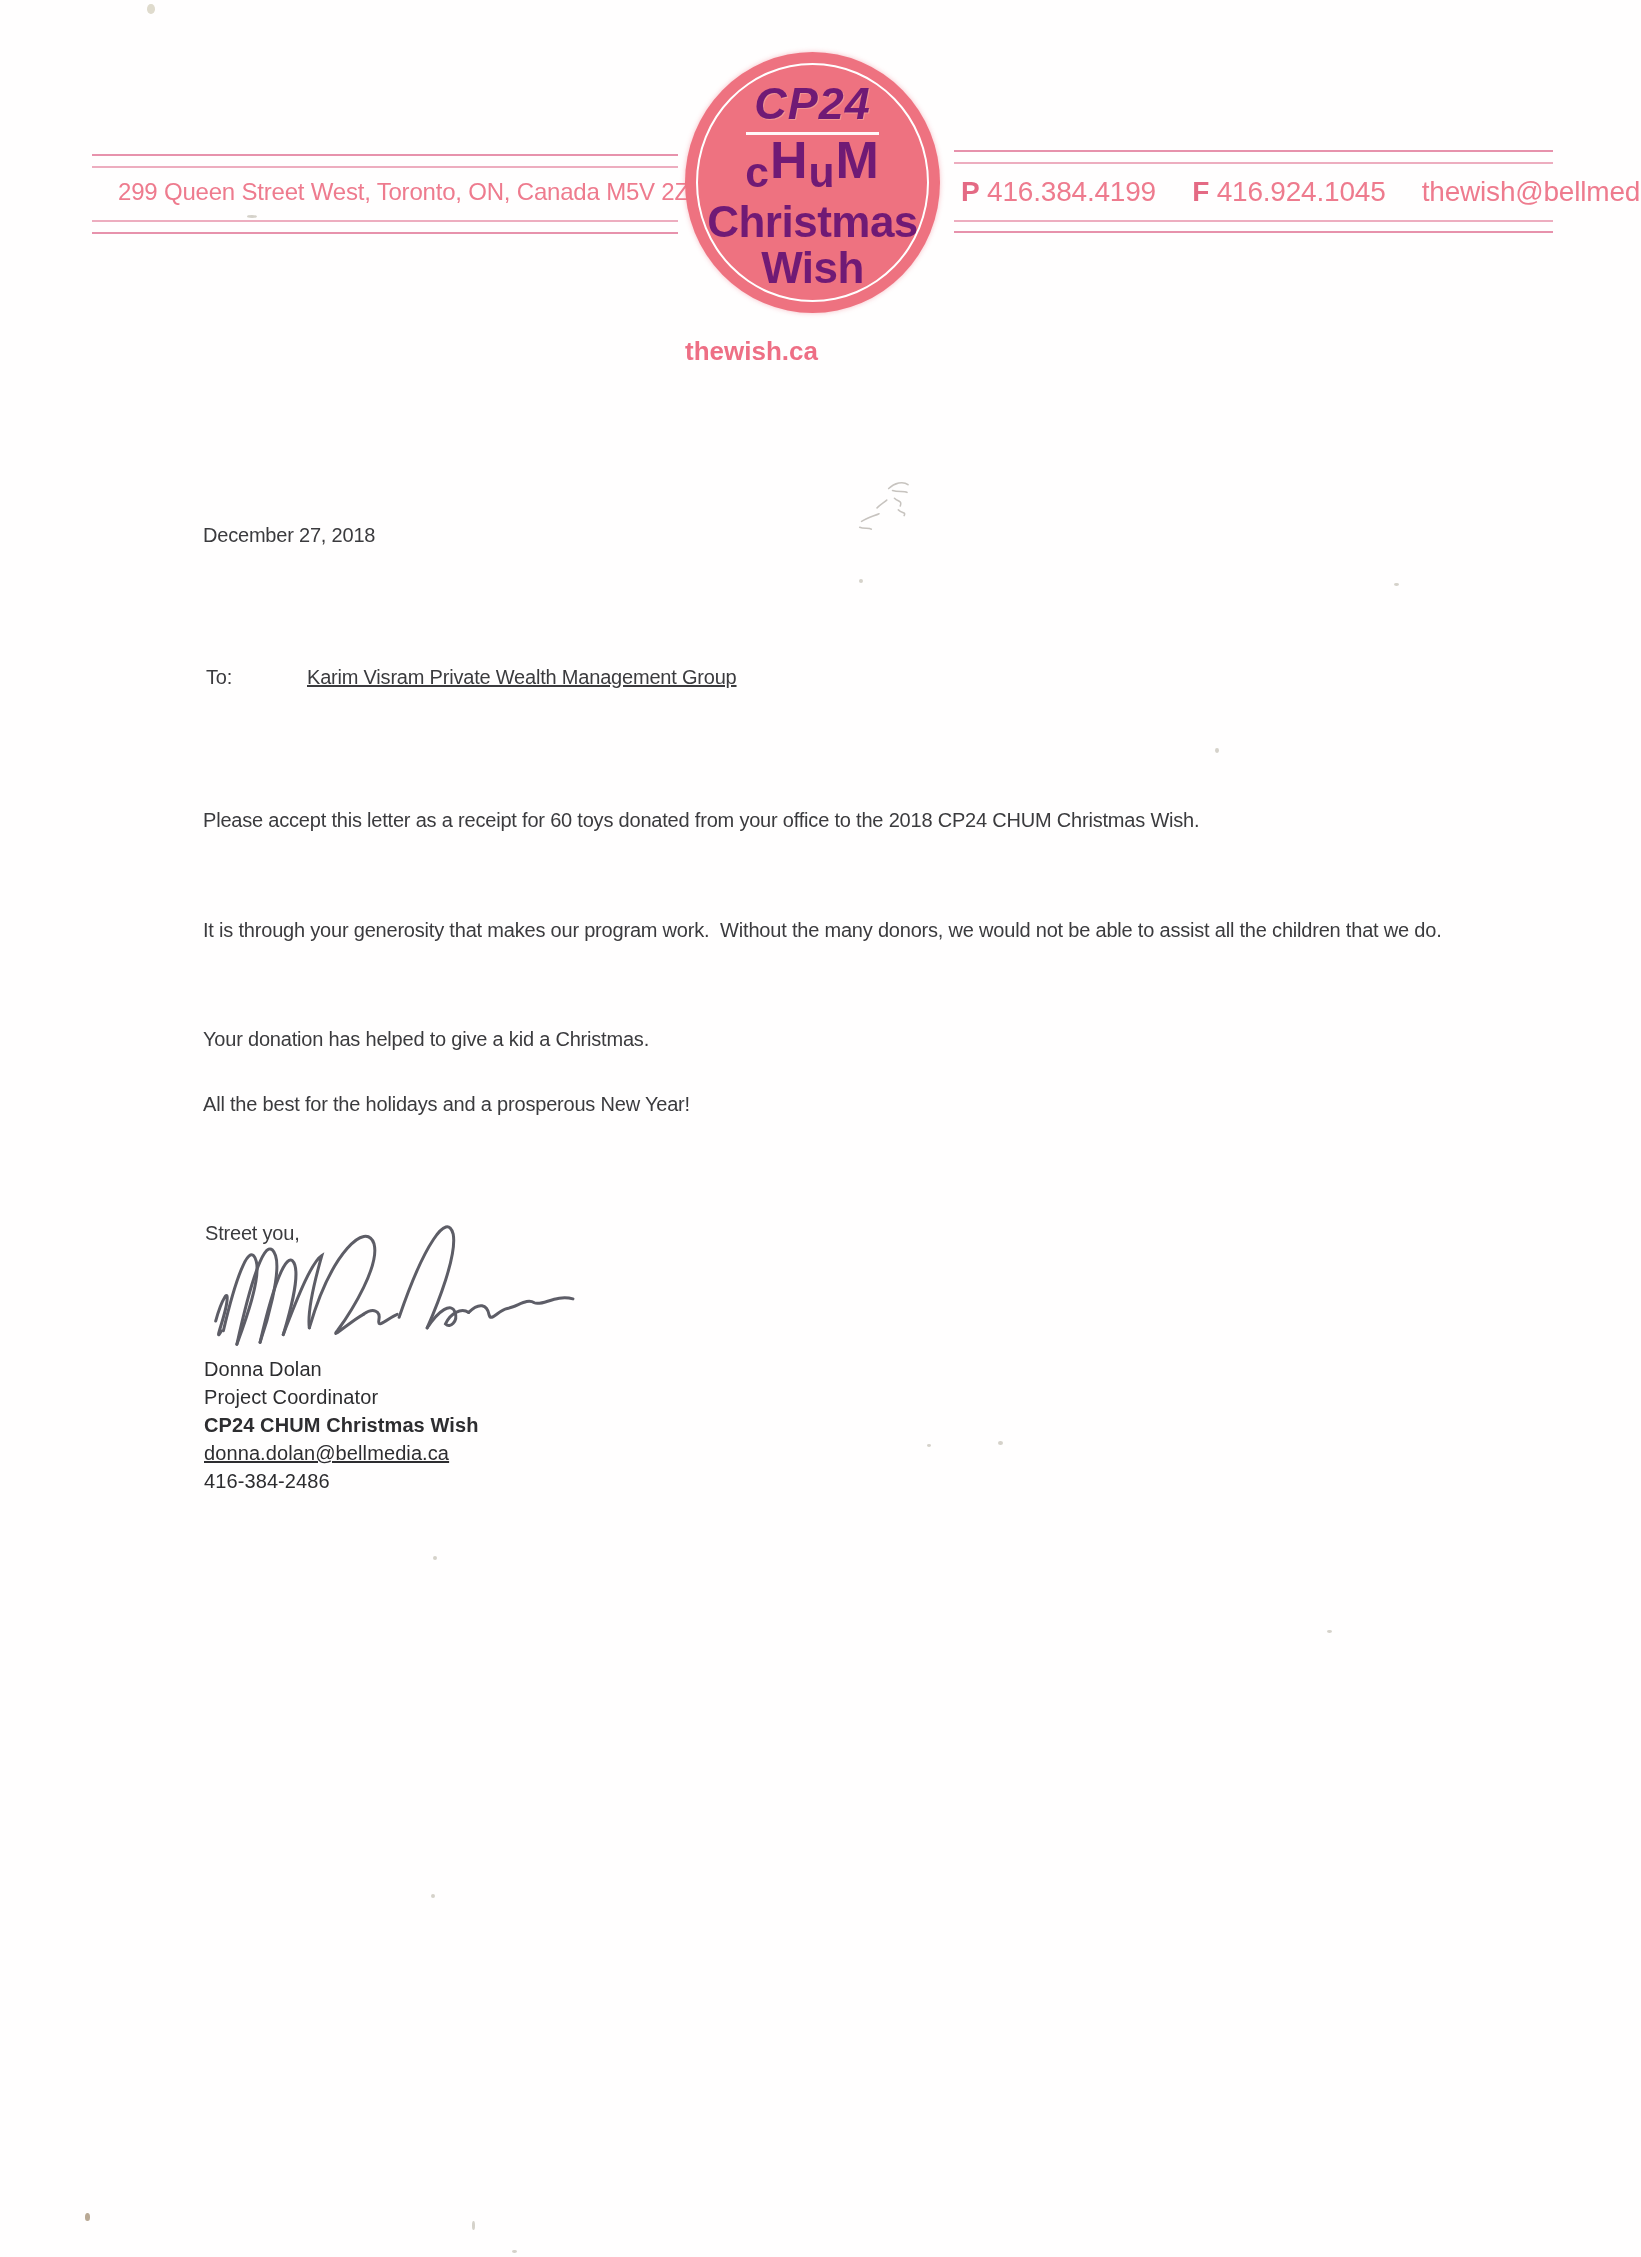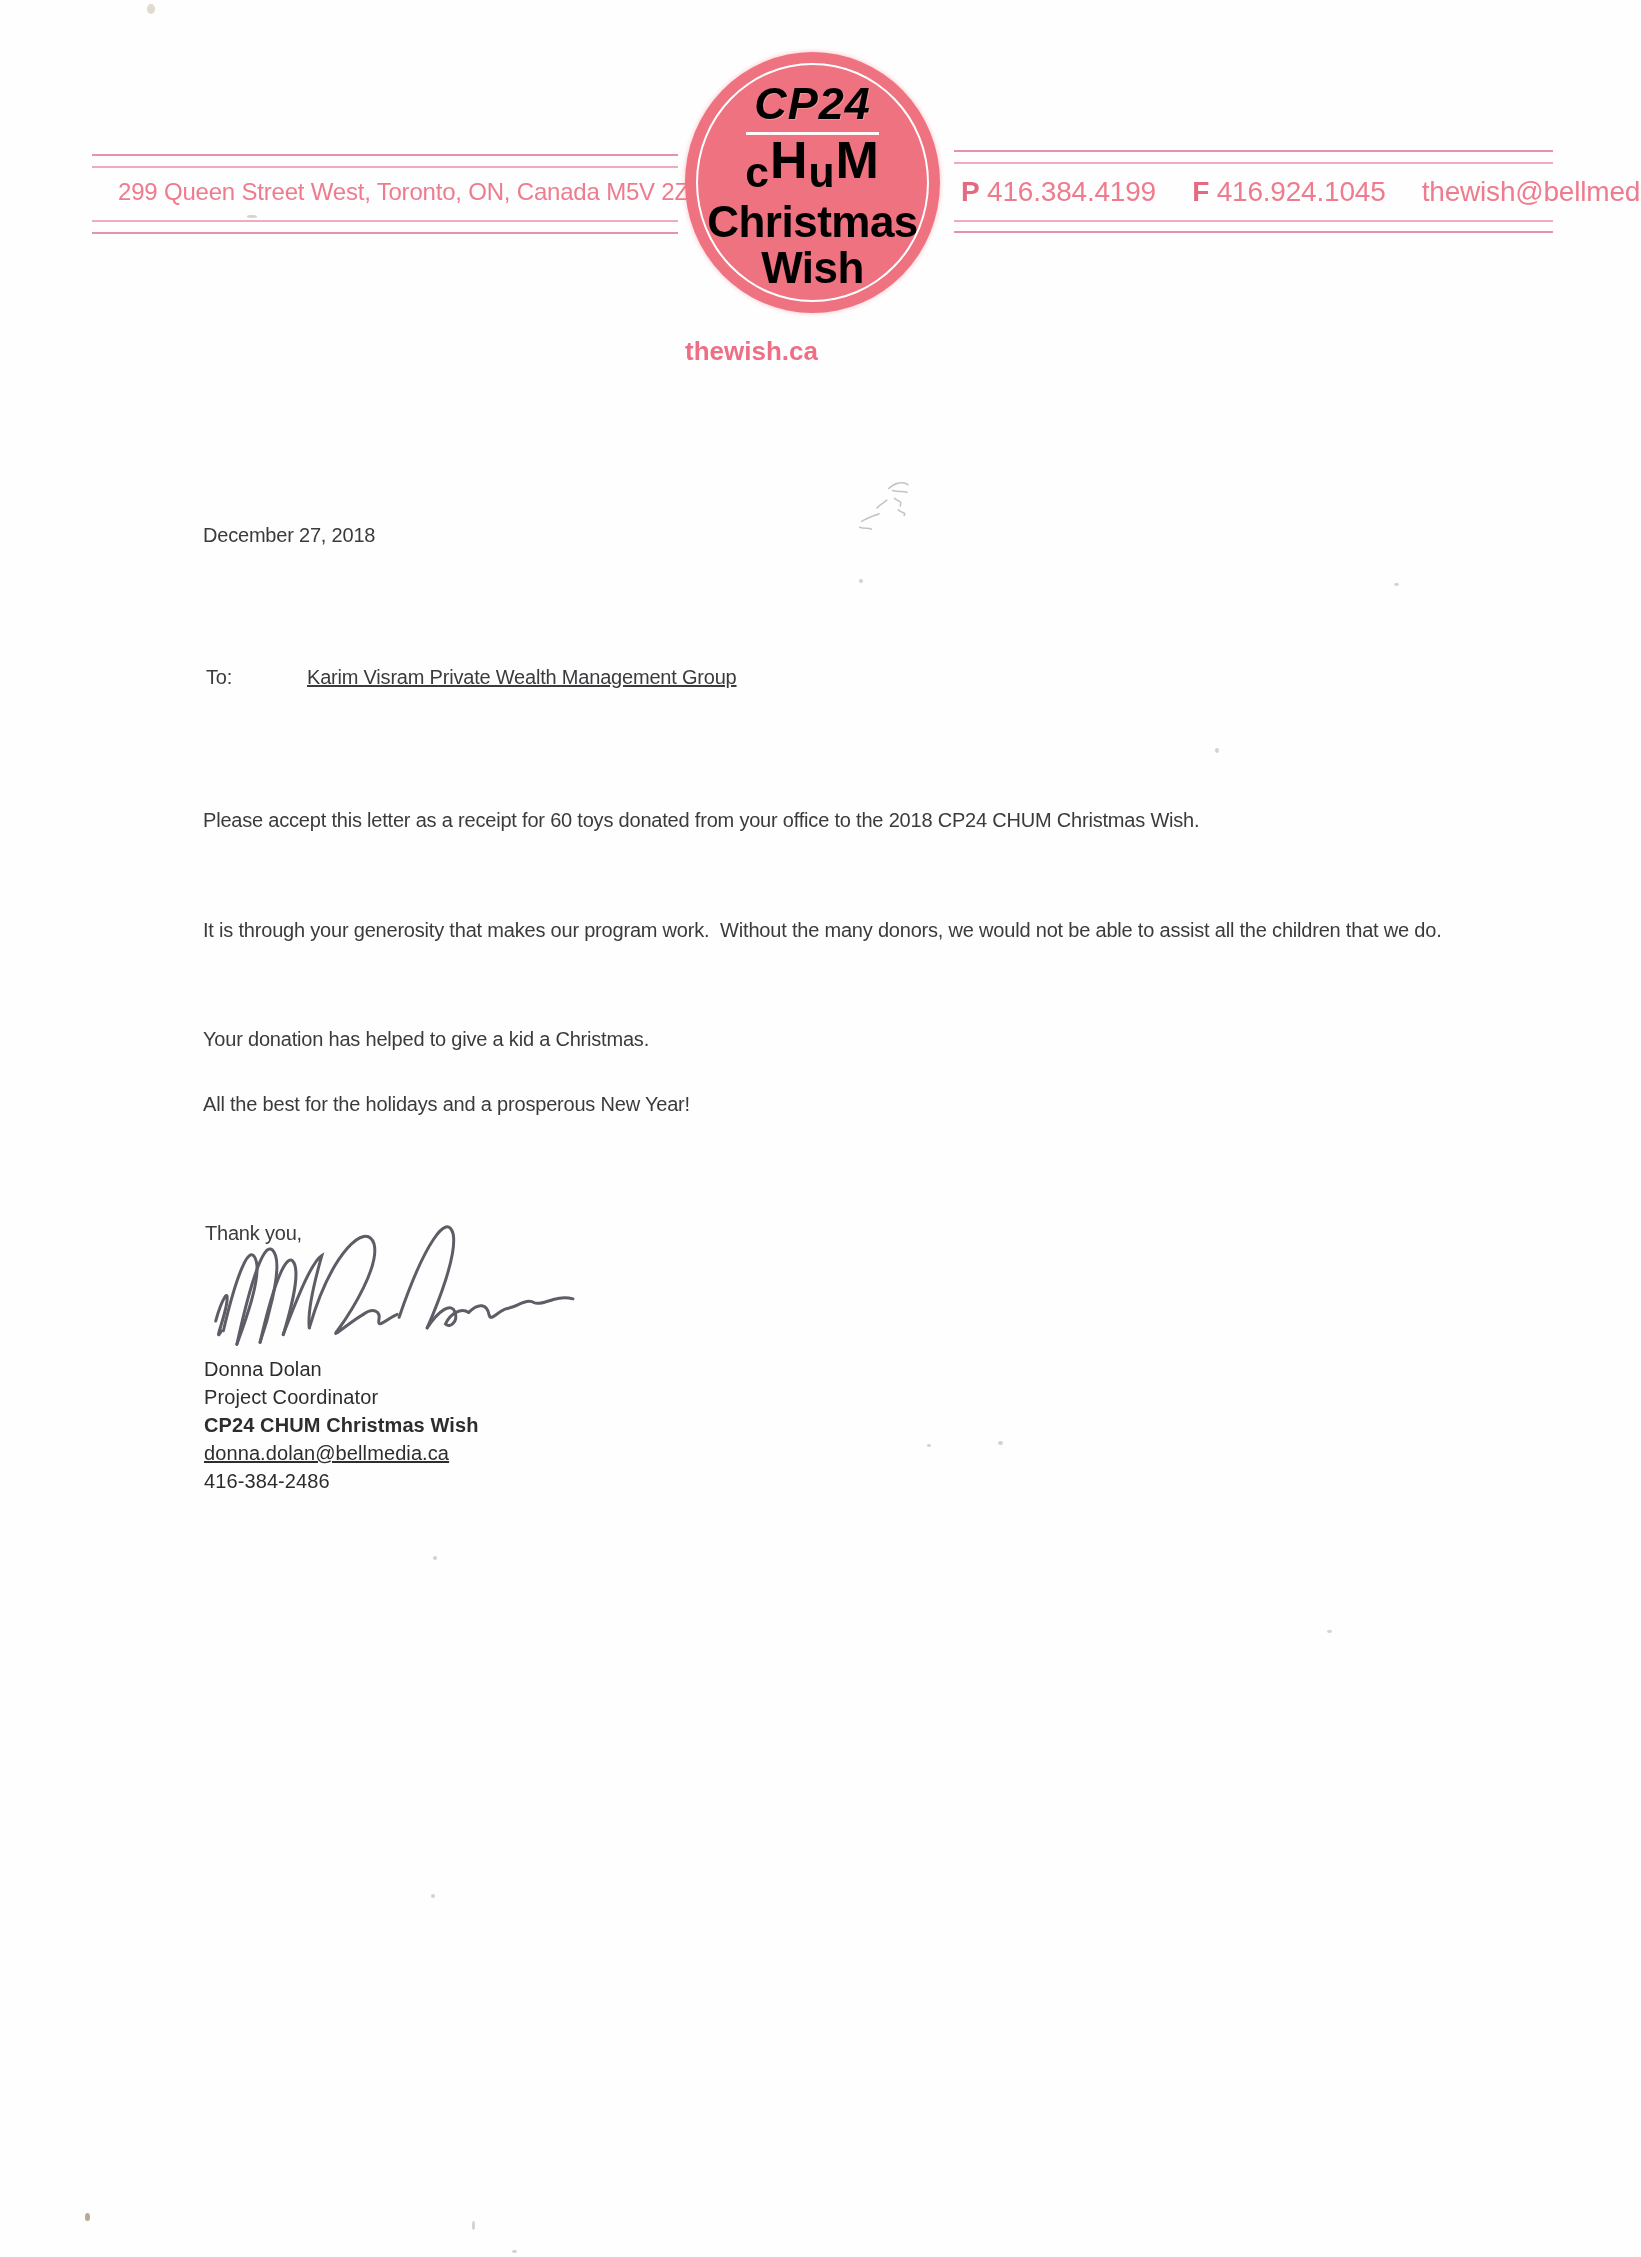--- a/index.html
+++ b/index.html
@@ -69,21 +69,21 @@
     border: 2.9px solid #ffffff;
     border-radius: 50%;
   }
   .logo-inner {
     position: absolute;
     left: 0; top: 0; right: 0; bottom: 0;
     display: flex;
     flex-direction: column;
     align-items: center;
     justify-content: center;
-    color: #000000;
+    color: #701a75;
     text-align: center;
   }
   .logo-cp24 {
     font-size: 45px;
     font-weight: bold;
     font-style: italic;
     letter-spacing: 1px;
     line-height: 1;
     margin-top: 5.8px;
     text-shadow: 1px 1px 0 rgba(255,255,200,0.25);
@@ -232,21 +232,21 @@
   <div class="body-text date-line">December 27, 2018</div>
 
   <div class="body-text to-label">To:</div>
   <div class="body-text to-recipient">Karim Visram Private Wealth Management Group</div>
 
   <div class="body-text para para-1">Please accept this letter as a receipt for 60 toys donated from your office to the 2018 CP24 CHUM Christmas Wish.</div>
   <div class="body-text para para-3">Your donation has helped to give a kid a Christmas.</div>
   <div class="body-text para para-2">It is through your generosity that makes our program work.  Without the many donors, we would not be able to assist all the children that we do.</div>
   <div class="body-text para para-4">All the best for the holidays and a prosperous New Year!</div>
 
-  <div class="body-text closing-line">Thank you,</div>
+  <div class="body-text closing-line">Street you,</div>
 
   <svg class="signature-svg" viewBox="0 0 408 158">
     <g fill="none" stroke="#474752" stroke-width="3.1" stroke-linecap="round" opacity="0.88">
       <path d="M10,120 C16,98 25,82 21,104 C18,120 8,144 16,130"></path>
       <path d="M18,130 C32,70 46,36 52,58 C57,76 40,122 32,144"></path>
       <path d="M32,144 C50,62 64,30 72,52 C78,70 63,122 56,142"></path>
       <path d="M56,142 C72,72 86,44 92,62 C97,78 85,117 80,134"></path>
       <path d="M80,134 C96,92 110,58 120,52 C112,80 105,112 107,127"></path>
       <path d="M107,127 C130,48 166,16 174,40 C180,62 152,108 136,130 C128,140 150,120 163,113"></path>
       <path d="M163,113 C173,106 181,109 179,119 C177,129 190,116 198,113"></path>

